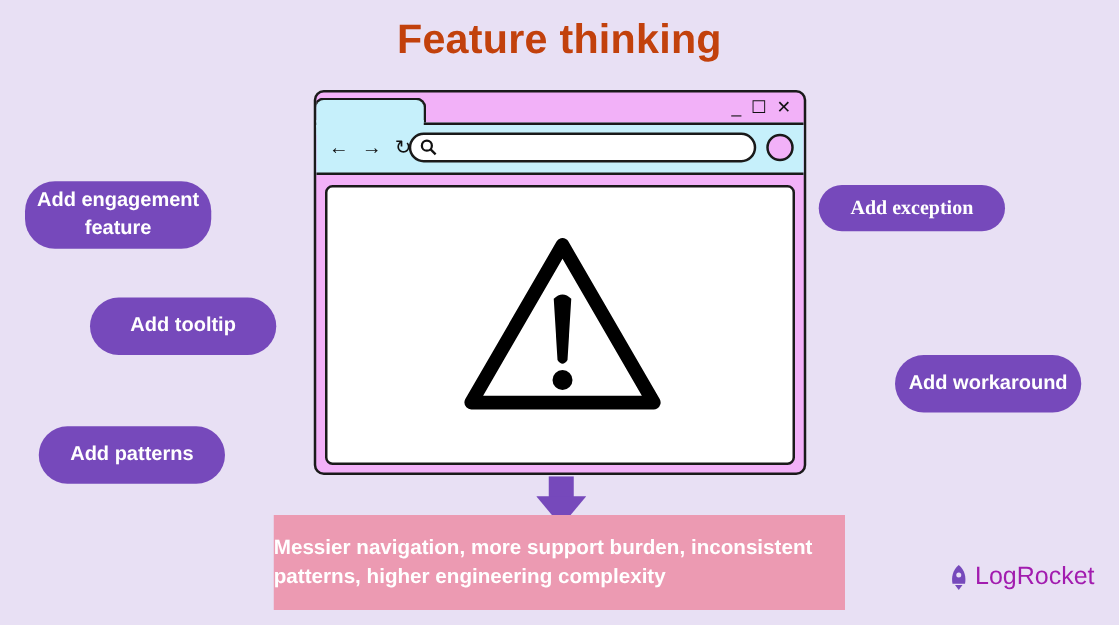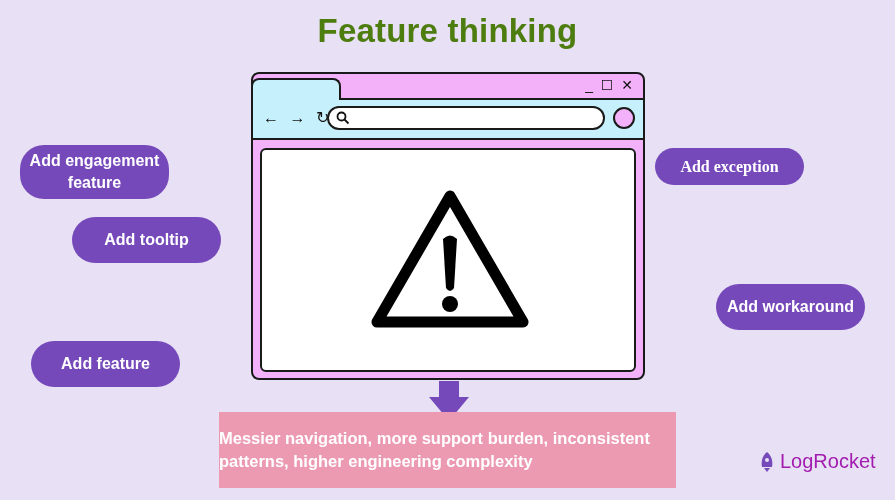--- a/index.html
+++ b/index.html
@@ -3,21 +3,21 @@
 <meta charset="utf-8">
 <style>
   html, body { margin: 0; padding: 0; }
   body {
     width: 895px; height: 500px; position: relative; overflow: hidden;
     background: #e8e0f4;
     font-family: "Liberation Sans", "DejaVu Sans", sans-serif;
   }
   .title {
     position: absolute; left: 0; top: 12px; width: 895px; text-align: center;
-    font-size: 33px; font-weight: bold; color: #4d7c0f; letter-spacing: 0.2px;
+    font-size: 33px; font-weight: bold; color: #c2410c; letter-spacing: 0.2px;
   }
   .pill {
     position: absolute; background: #7649bb; color: #fff; font-weight: bold;
     font-size: 16px; border-radius: 24px; display: flex; align-items: center;
     justify-content: center; text-align: center; line-height: 22px;
   }
   .browser {
     position: absolute; left: 251px; top: 72px; width: 394px; height: 308px;
     background: #f2b1f8; border: 2px solid #1a1a1a; border-radius: 8px;
     box-sizing: border-box; overflow: hidden;
@@ -55,22 +55,22 @@
     display: flex; align-items: center; justify-content: center; line-height: 23px;
   }
   .logo { position: absolute; left: 758px; top: 450px; display: flex; align-items: center; color: #a21caf; font-size: 20px; }
 </style>
 </head>
 <body>
 
 <div class="title">Feature thinking</div>
 
 <div class="pill" style="left:20px;top:117px;width:149px;height:54px;margin-top:28px;">Add engagement feature</div>
-<div class="pill" style="left:72px;top:217px;width:149px;height:46px;">Add tooltip</div>
-<div class="pill" style="left:31px;top:341px;width:149px;height:46px;">Add feature</div>
+<div class="pill" style="left:72px;top:238px;width:149px;height:46px;">Add tooltip</div>
+<div class="pill" style="left:31px;top:341px;width:149px;height:46px;">Add patterns</div>
 <div class="pill" style="left:655px;top:148px;width:149px;height:37px;font-family:Liberation Serif, serif;">Add exception</div>
 <div class="pill" style="left:716px;top:284px;width:149px;height:46px;">Add workaround</div>
 
 <div class="browser">
   <div class="tab"></div>
   <div class="win-ctrls">_ ☐ ✕</div>
   <div class="toolbar">
     <div class="nav">← → ↻</div>
     <div class="urlbar">
       <svg class="search-ic" width="14" height="14" viewBox="0 0 14 14" style="position:absolute;left:7px;top:3px;">

